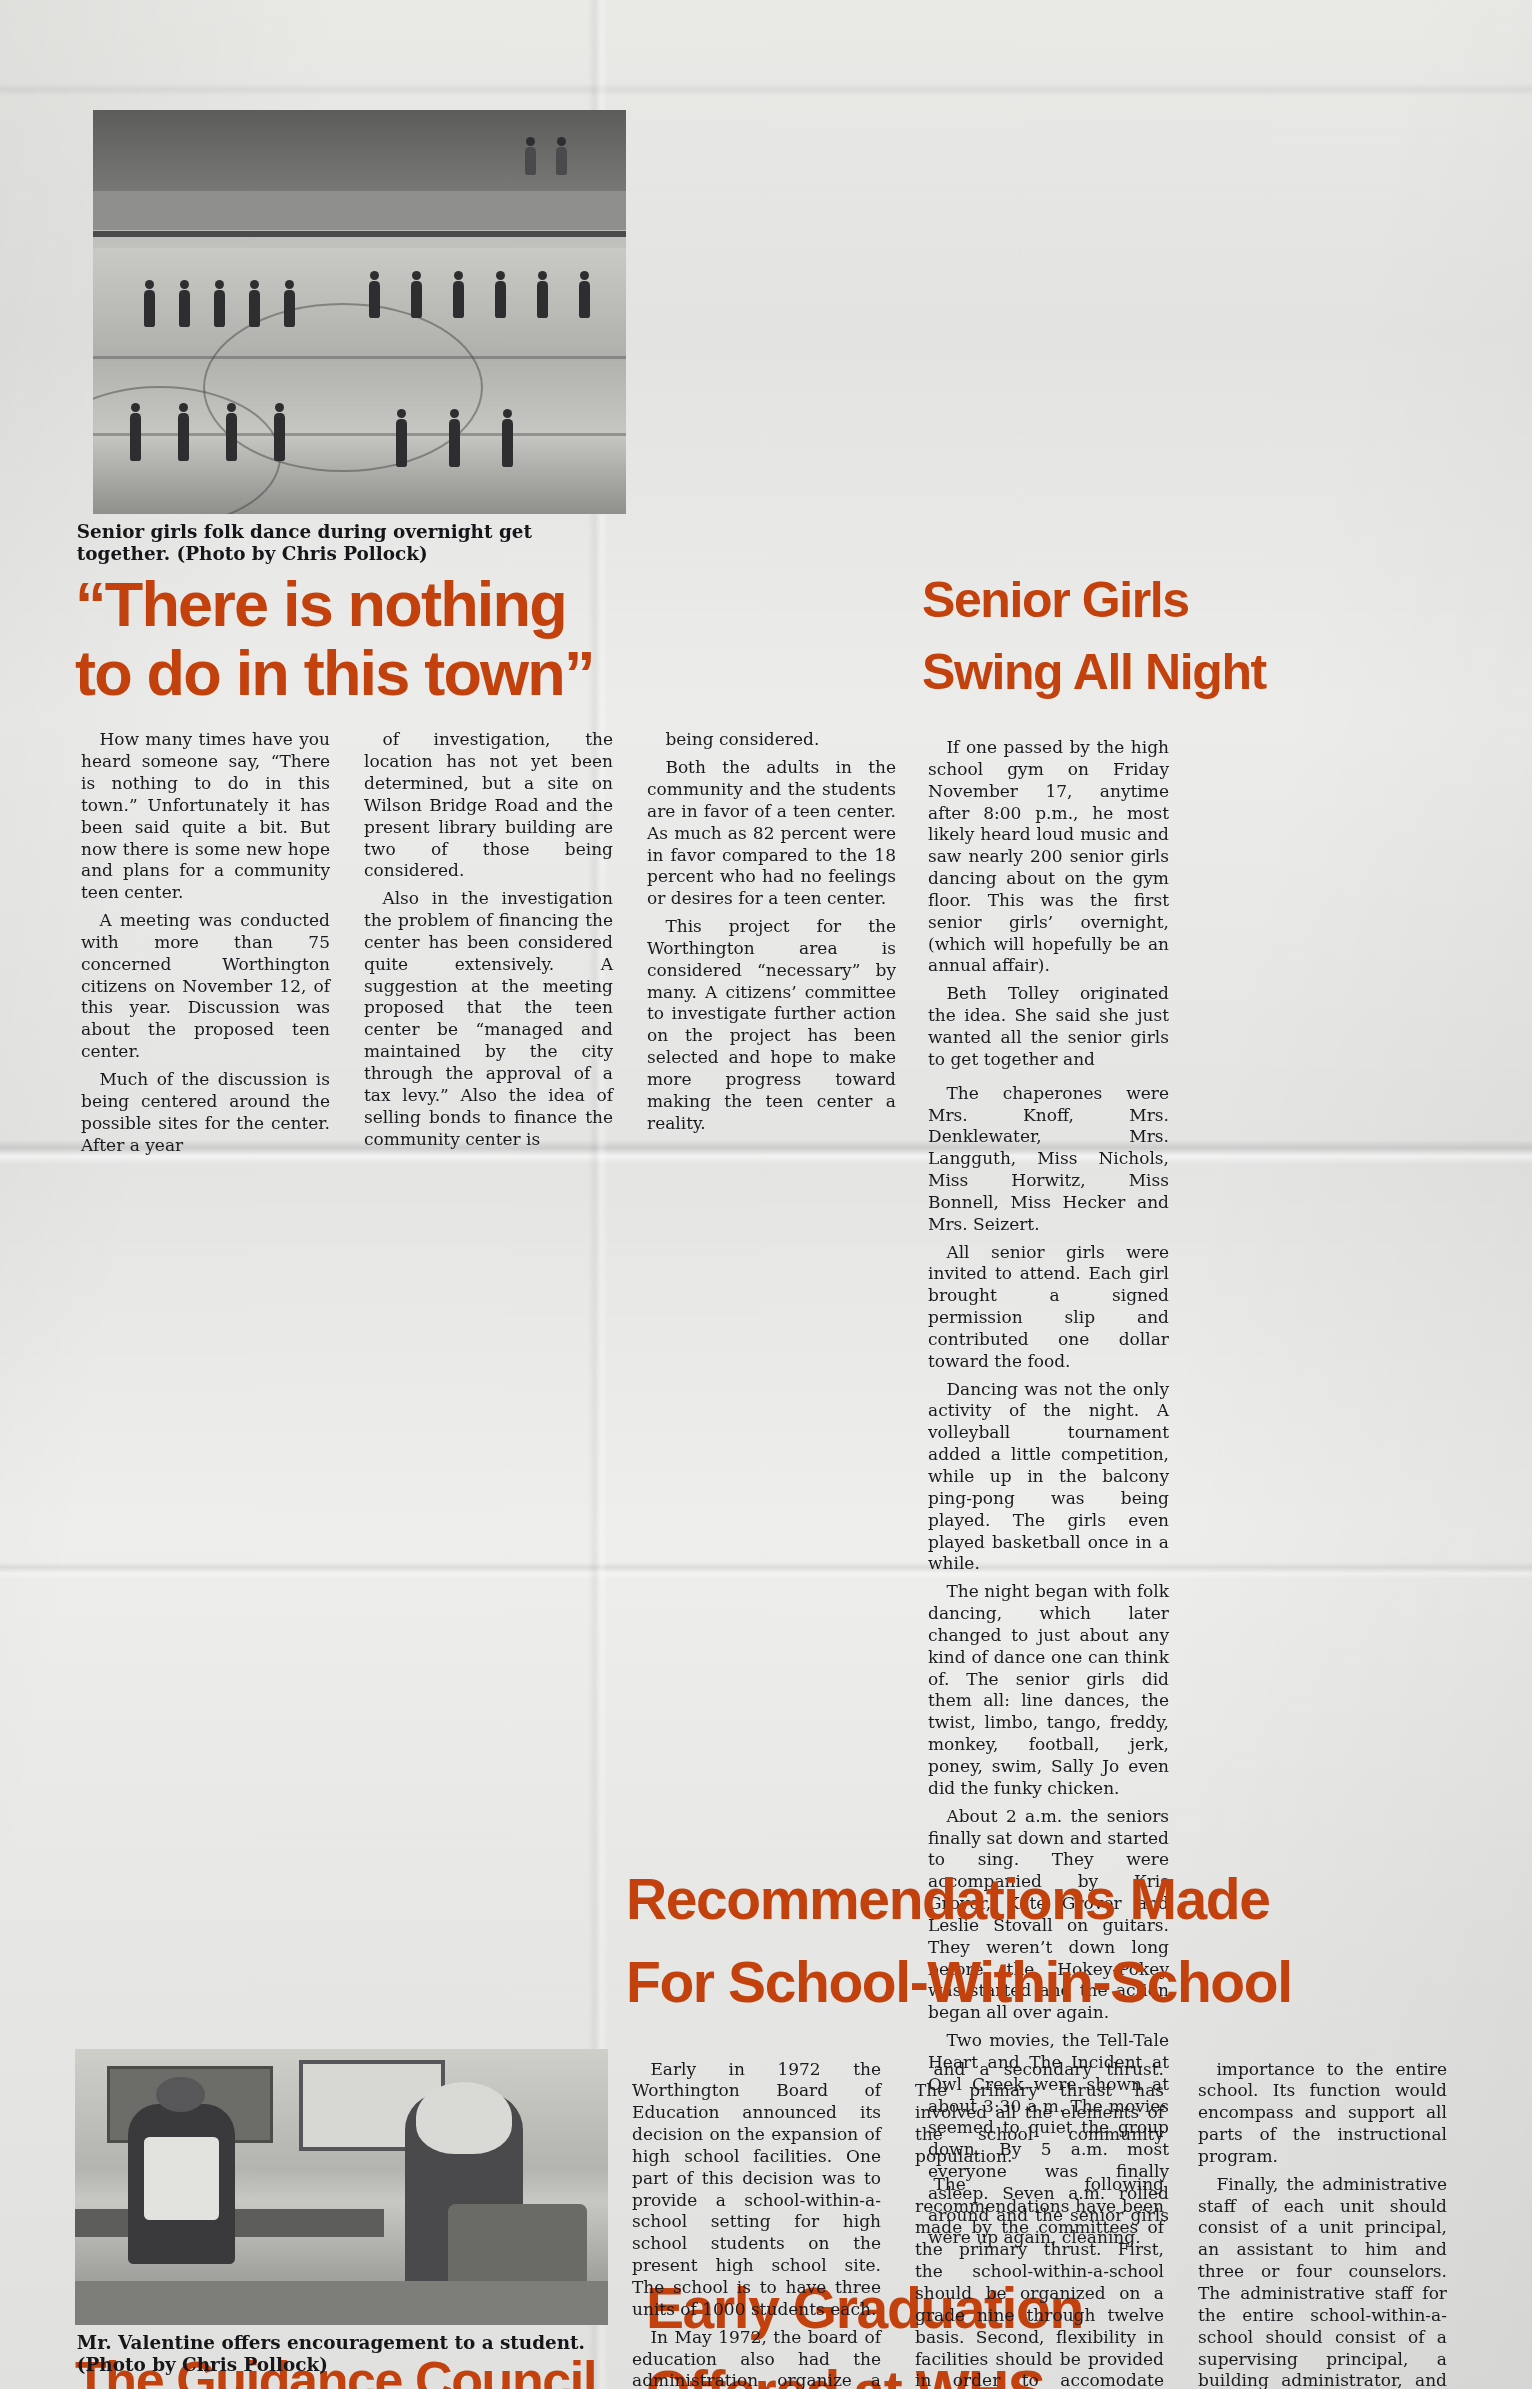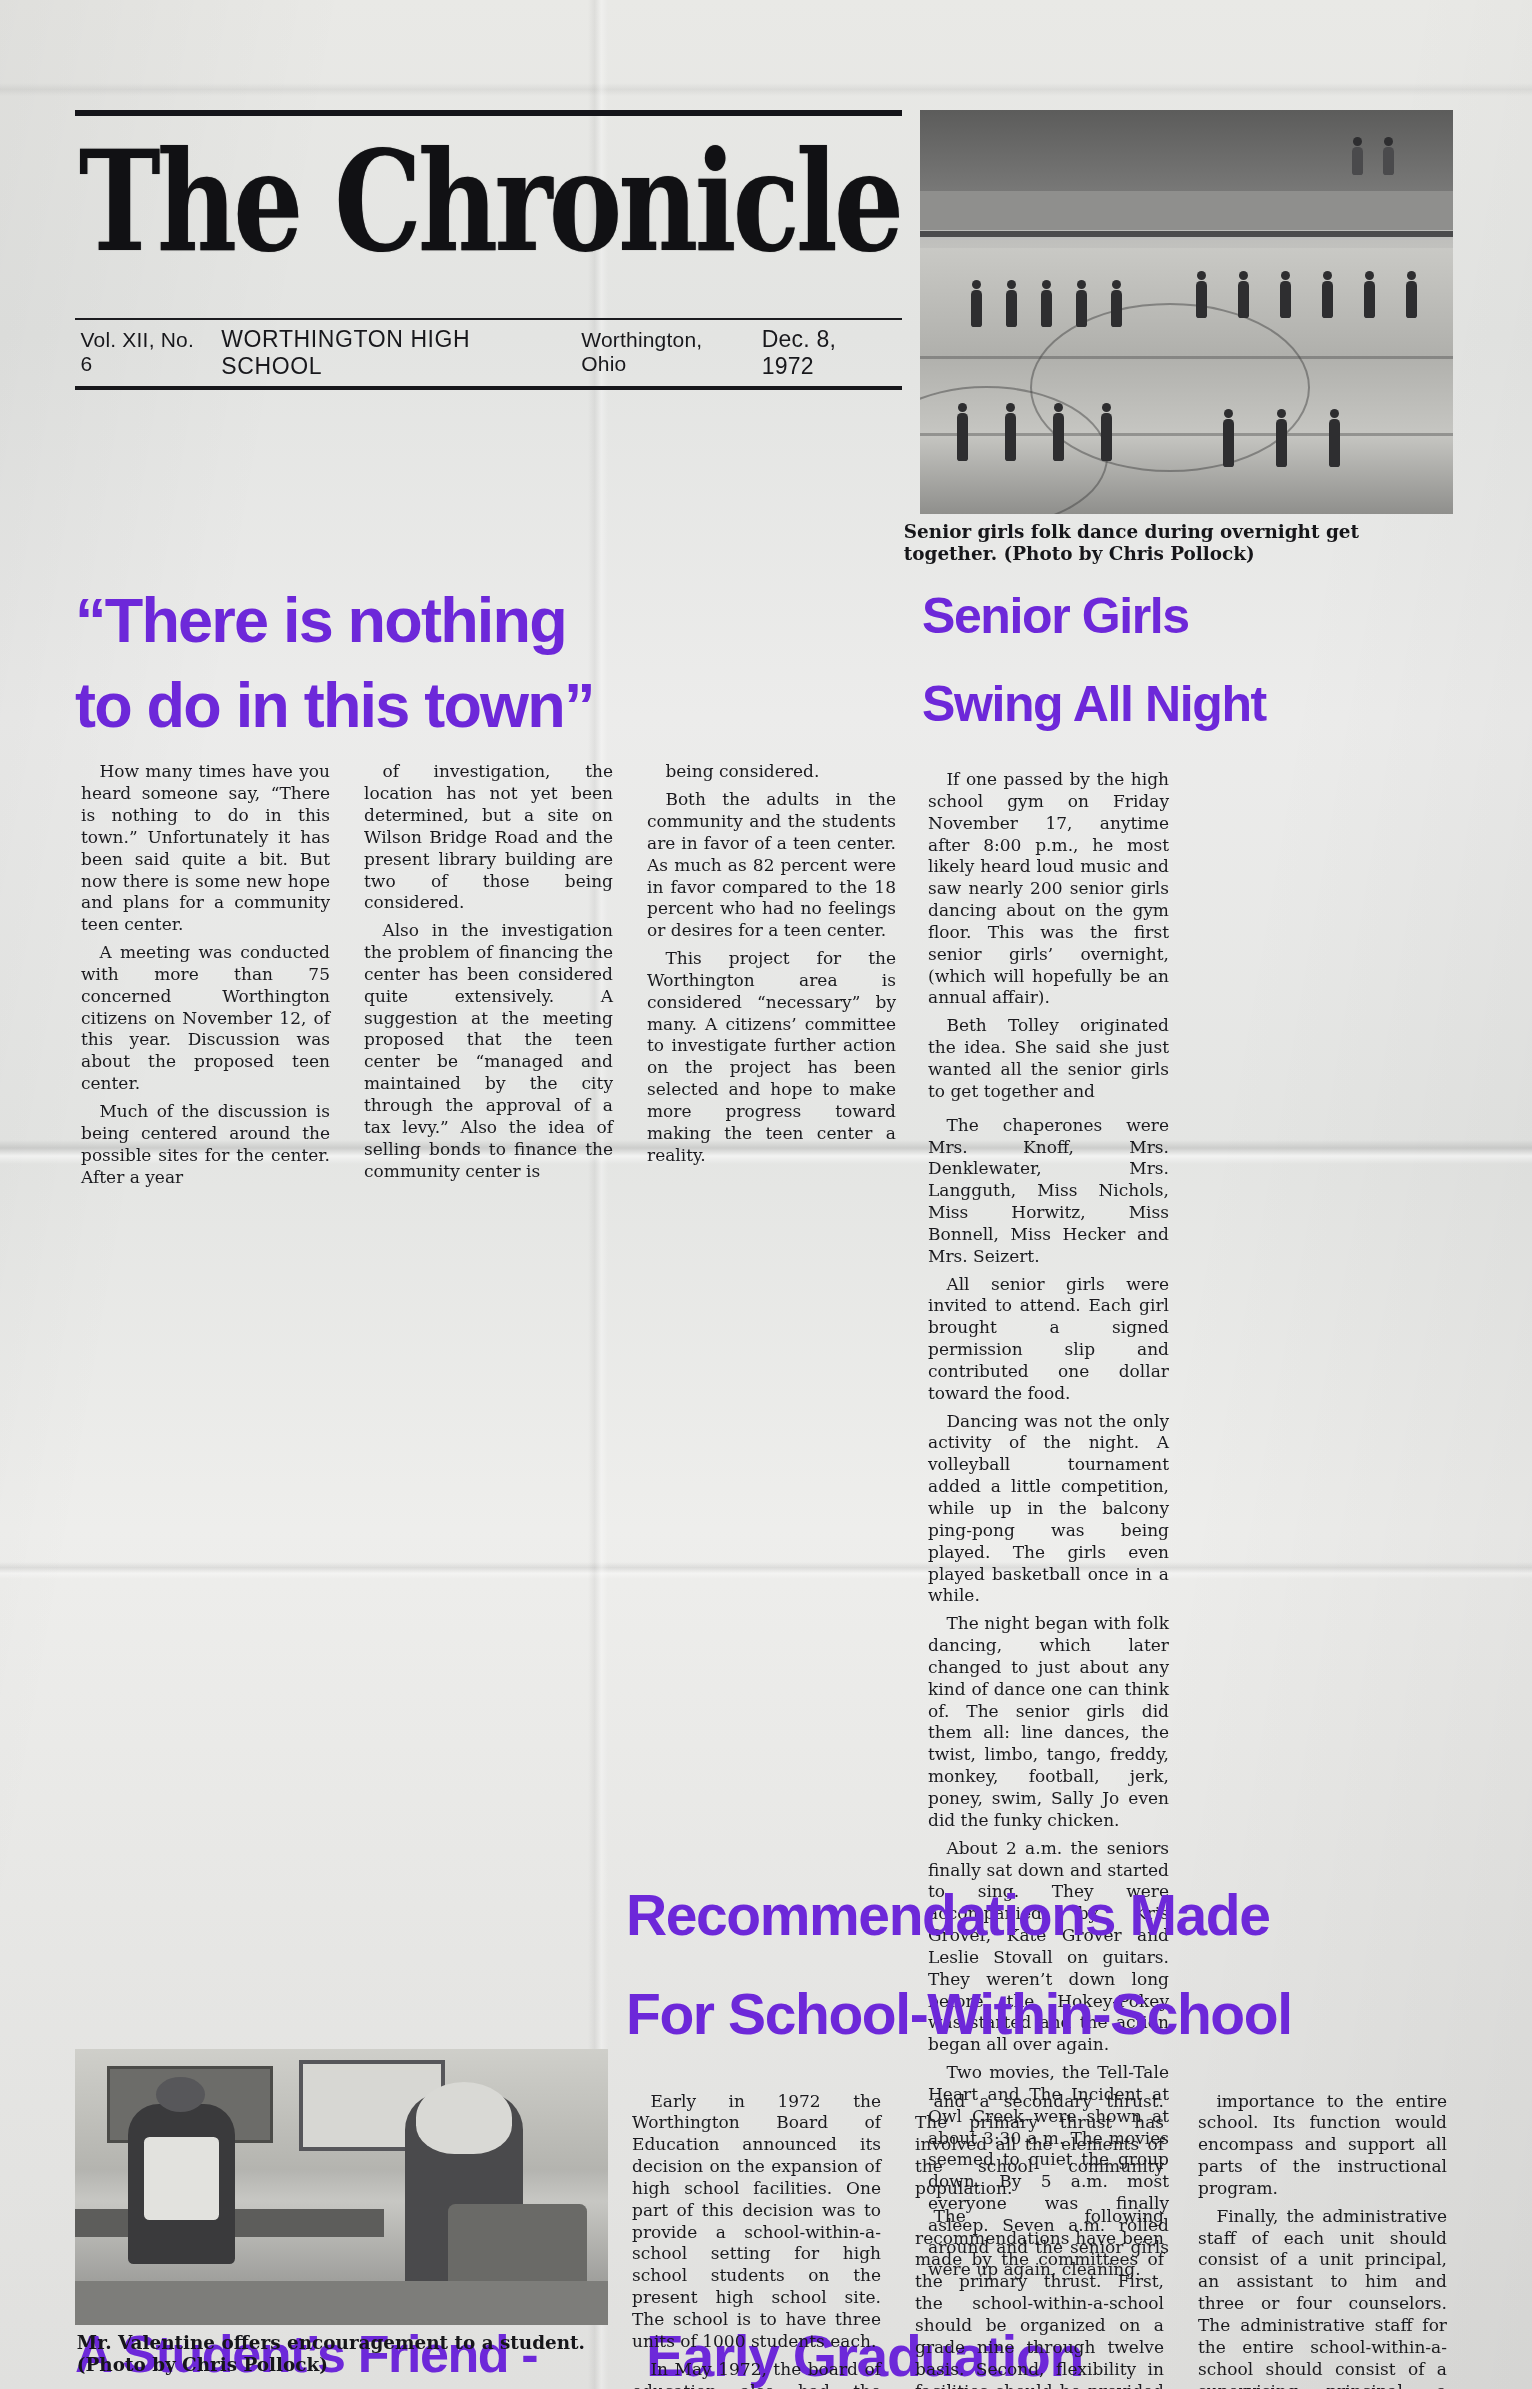--- a/index.html
+++ b/index.html
@@ -63,22 +63,22 @@
   
   .photo-top{width:533px;height:404px;margin-left:18.4px;position:relative;overflow:hidden;background:#9a9a99;}
   .cap{
     font-family:"DejaVu Serif", serif;font-weight:700;font-size:18.4px;line-height:1.18;
     color:#16161a;padding:7.4px 3.7px 0 1.8px;
   }
 
   
   .hl{
     font-family:"Liberation Sans", sans-serif;
-    font-weight:700;color:#6d28d9;
-    letter-spacing:-1.4px;line-height:1.04;margin-top:16px;
+    font-weight:700;color:#c2410c;
+    letter-spacing:-1.4px;line-height:1.04;
   }
   .hl-main{font-size:63px;letter-spacing:-1.8px;}
   .hl-sub{font-size:50px;}
   .hl-mid{font-size:52px;}
   .hl-big{font-size:57px;}
 
   .byline{font-family:"DejaVu Serif", serif;font-weight:700;font-size:19.3px;text-align:center;color:#17171b;padding:9.2px 0 3.7px;}
 
   
   .cols{display:flex;}
@@ -132,33 +132,20 @@
   <div class="crease c3"></div>
   <div class="crease c1"></div>
   <div class="crease c2"></div>
   <div class="vcrease" style="left:588px;"></div>
 </div>
 
 <div id="sheet">
 
   <div class="masthead-row">
 
-    <div class="masthead-left">
-      <div class="rule-top"></div>
-      <div class="mast-title">The Chronicle</div>
-      <div class="mast-spacer"></div>
-      <div class="rule-thin"></div>
-      <div class="volbar">
-        <span class="vol">Vol. XII, No. 6</span>
-        <span class="school">WORTHINGTON HIGH SCHOOL</span>
-        <span class="city">Worthington, Ohio</span>
-        <span class="date">Dec. 8, 1972</span>
-      </div>
-      <div class="rule-med"></div>
-    </div>
 
     <div style="width:551px;">
       <div class="photo-top">
         <div class="gym">
           <div class="wallband"></div>
           <div class="wallband2"></div>
           <div class="floor"></div>
           <div class="arc" style="left:110px;top:193px;width:276px;height:165px;"></div>
           <div class="arc" style="left:-55px;top:276px;width:239px;height:138px;"></div>
           <div class="line" style="left:0;top:246px;width:100%;height:2.8px;"></div>

